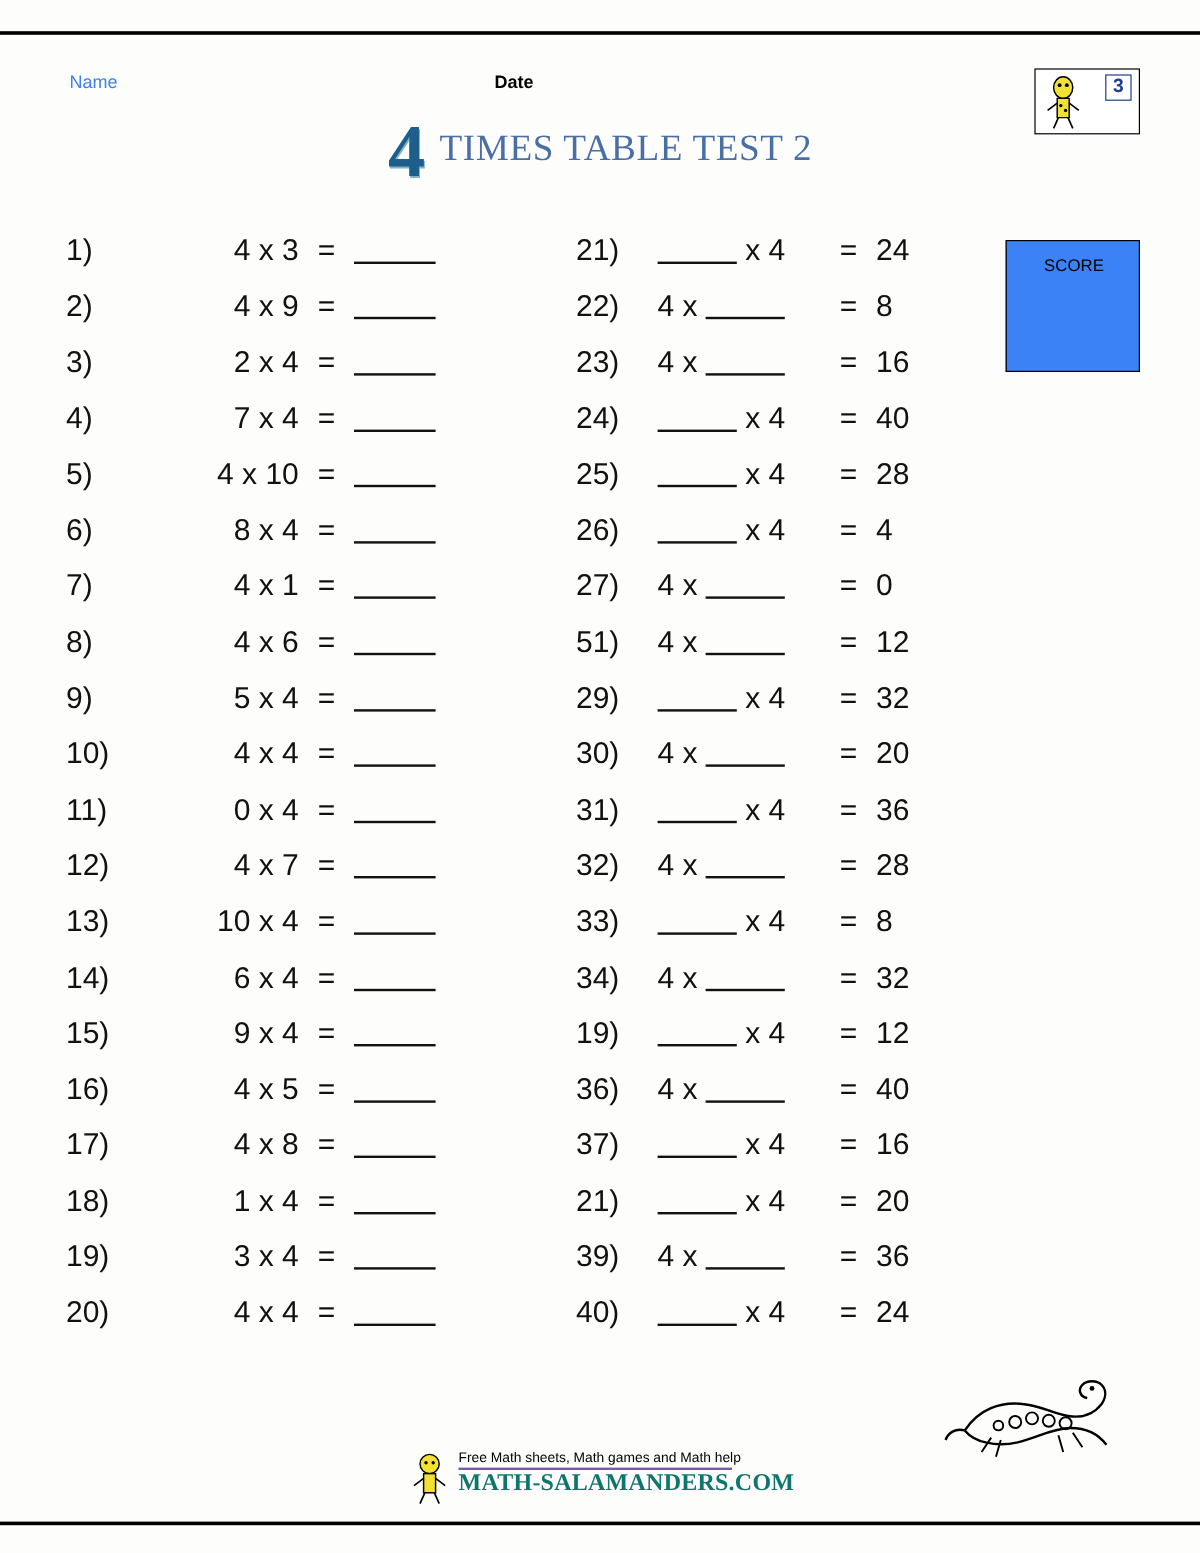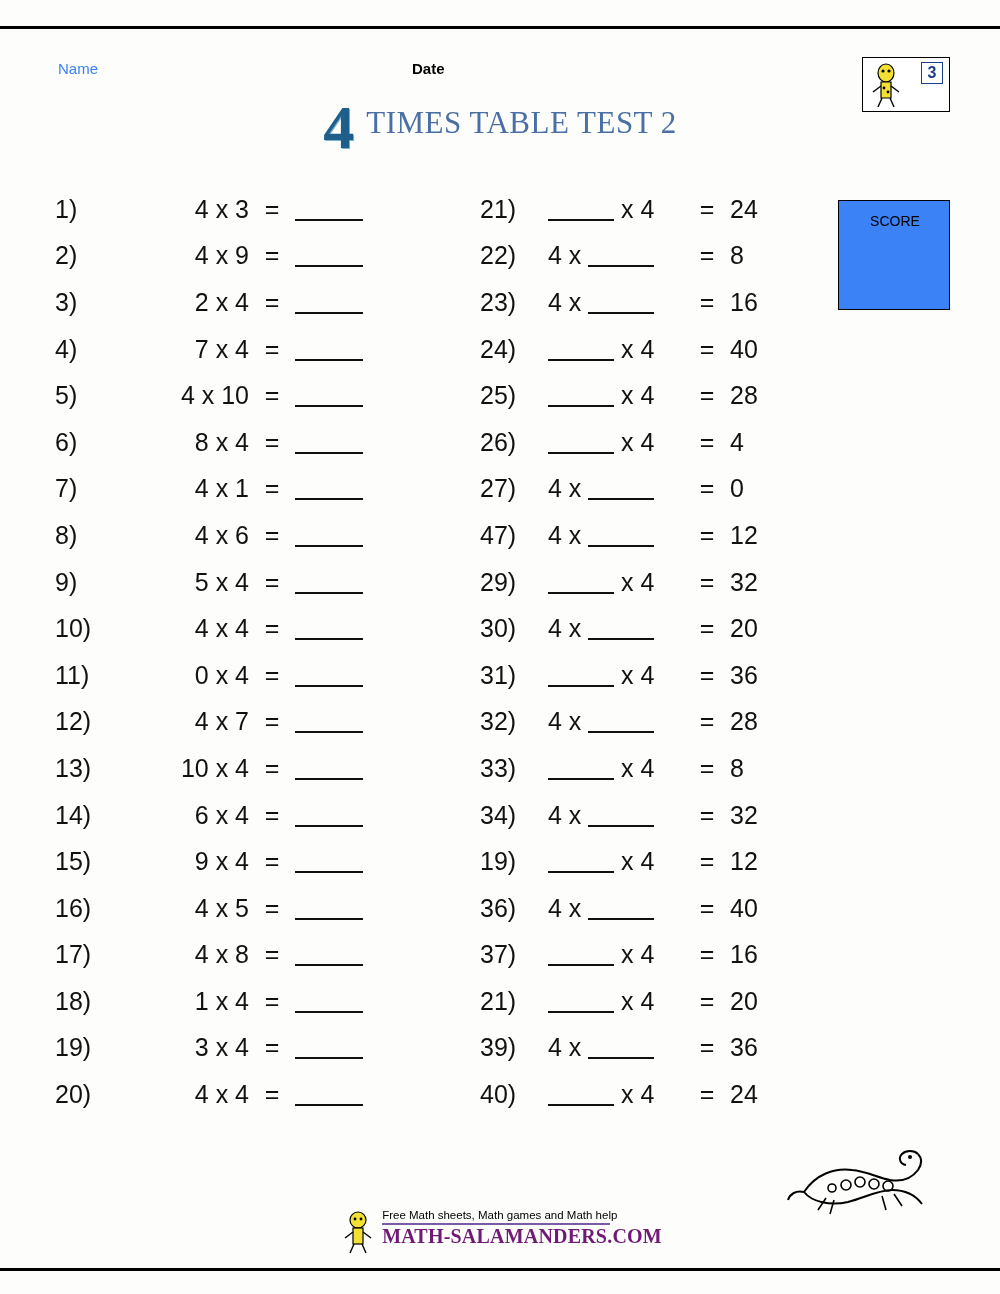--- a/index.html
+++ b/index.html
@@ -208,21 +208,21 @@
   .footer-sep {
     width: 228px;
     height: 2px;
     background: #7a5ba6;
     margin: 1px 0 0 0;
   }
   .footer-line2 {
     font-family: "Liberation Serif", serif;
     font-size: 20px;
     font-weight: bold;
-    color: #701a75;
+    color: #0f766e;
     text-align: left;
     line-height: 22px;
     letter-spacing: 0.2px;
   }
   .lizard {
     position: absolute;
     top: 1140px;
     left: 786px;
     width: 160px;
     height: 95px;
@@ -422,21 +422,21 @@
         <span class="qeq">=</span>
         <span class="qans">4</span>
       </div>
       <div class="qrow">
         <span class="qnum">27)</span>
         <span class="qexpr"><span>4 x </span><span class="blank sm"></span><span></span></span>
         <span class="qeq">=</span>
         <span class="qans">0</span>
       </div>
       <div class="qrow">
-        <span class="qnum">47)</span>
+        <span class="qnum">51)</span>
         <span class="qexpr"><span>4 x </span><span class="blank sm"></span><span></span></span>
         <span class="qeq">=</span>
         <span class="qans">12</span>
       </div>
       <div class="qrow">
         <span class="qnum">29)</span>
         <span class="qexpr"><span></span><span class="blank sm"></span><span> x 4</span></span>
         <span class="qeq">=</span>
         <span class="qans">32</span>
       </div>

